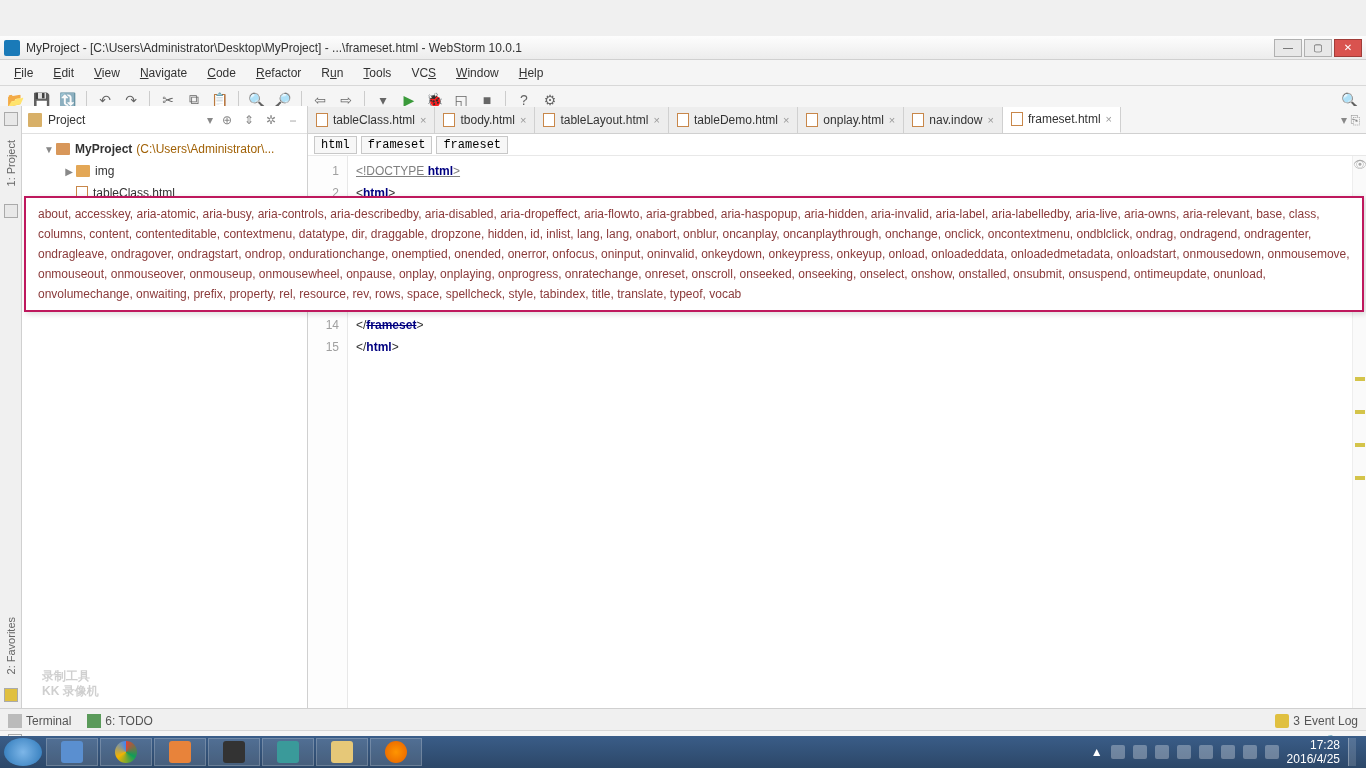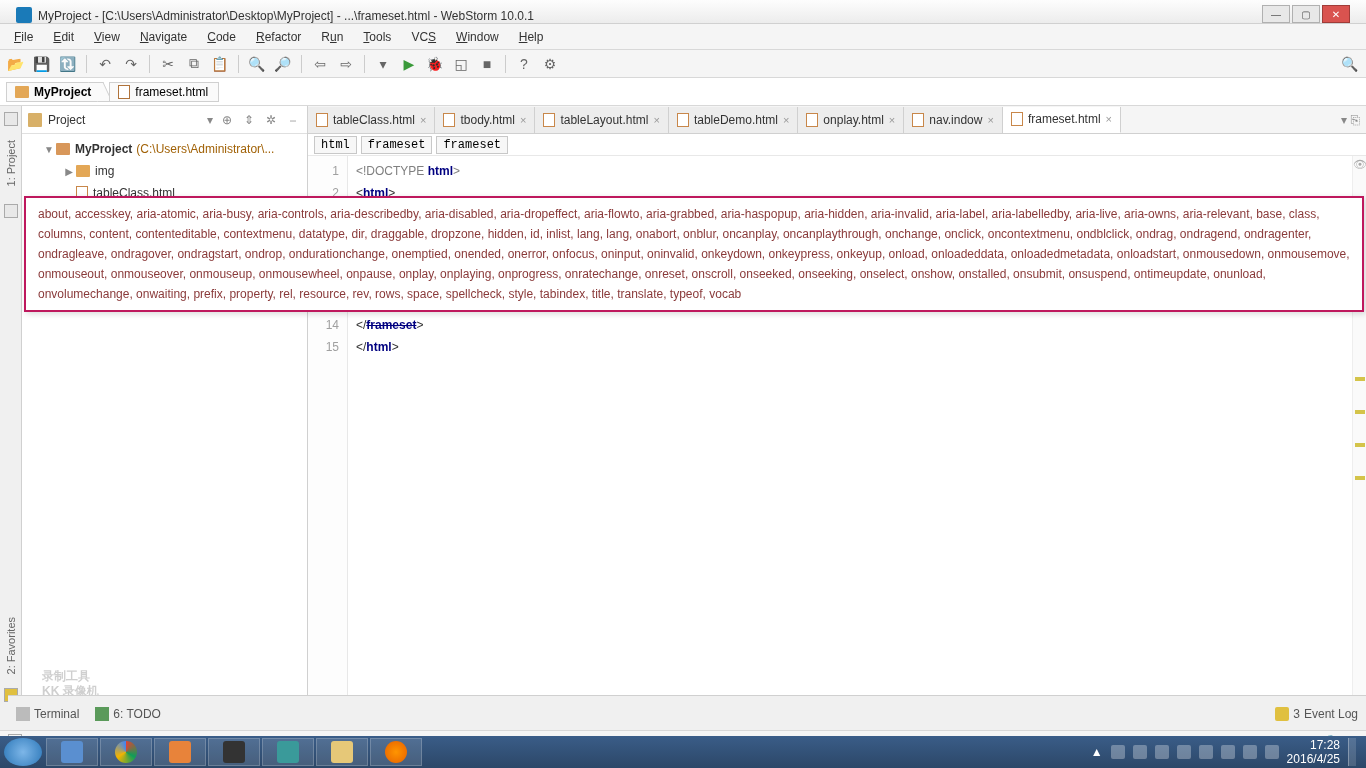--- a/index.html
+++ b/index.html
@@ -1,19 +1,19 @@
 <!DOCTYPE html>
 <html><head>
 <meta charset="utf-8">
 <style>
 * { margin: 0; padding: 0; box-sizing: border-box; font-family: "Segoe UI", Tahoma, sans-serif; font-size: 12px; }
 body { background: #f0f0f0; overflow: hidden; }
 
 
-.titlebar { height: 24px; background: linear-gradient(#fdfdfd,#ececec); display:flex; align-items:flex-end; padding:0 16px; border-bottom:1px solid #d0d0d0;}
+.titlebar { height: 24px; background: linear-gradient(#fdfdfd,#ececec); display:flex; align-items:center; padding:0 4px; border-bottom:1px solid #d0d0d0;margin-top:36px;}
 .titlebar .logo { width:16px; height:16px; background:#1a7ab8; border-radius:2px; margin-right:6px;}
 .titlebar .title { flex:1; color:#333;}
 .titlebar .winbtns { display:flex; gap:2px;}
 .titlebar .winbtn { width:28px; height:18px; background:#e8e8e8; border:1px solid #b0b0b0; display:flex; align-items:center; justify-content:center; font-size:10px; color:#555;}
 .titlebar .winbtn.close { background:#d9534f; color:#fff; border-color:#a03c38;}
 
 
 .menubar { height:26px; background:#f5f5f5; display:flex; align-items:center; padding:0 6px; gap:4px; border-bottom:1px solid #d8d8d8;}
 .menubar .menuitem { padding:3px 8px; color:#333; cursor:default;}
 .menubar .menuitem u { text-decoration:underline;}
@@ -70,32 +70,32 @@
 
 .crumb-path { height:22px; display:flex; align-items:center; padding:2px 6px; gap:4px; border-bottom:1px solid #e8e8e8;}
 .crumb-path .cp { padding:1px 6px; border:1px solid #c8c8c8; background:#f7f7f7; font-family:"Courier New",monospace; font-size:12px;}
 
 .code-wrap { flex:1; display:flex; position:relative; font-family:"Courier New",monospace; font-size:13px;}
 .gutter { width:40px; background:#fdfdfd; border-right:1px solid #e8e8e8; text-align:right; padding:4px 8px 4px 0; color:#a0a0a0; line-height:22px;}
 .code { flex:1; padding:4px 8px; line-height:22px; white-space:pre; color:#333; position:relative;}
 .code .tag { color:#000080; font-weight:bold;}
 .code .attr { color:#808000;}
 .code .str { color:#008000; font-weight:bold;}
-.code .doctype { color:#808080;}
+.code .doctype { color:#808080;text-decoration:underline;}
 .code .strike { text-decoration:line-through;}
 .code .caret { display:inline-block; width:1px; height:15px; background:#333; vertical-align:middle; margin-left:-1px;}
 .code .hl-line { background:#fcfce8; display:block;}
 .right-gutter { width:14px; background:#fafafa; border-left:1px solid #eee; position:relative;}
 .right-gutter .mark { position:absolute; right:1px; width:10px; height:4px; }
 .right-gutter .mark.y { background:#d4c44a;}
 .right-gutter .eye { position:absolute; top:2px; right:1px; width:12px; height:12px; color:#aaa; font-size:11px;}
 .autocomplete-wrap { position:absolute; top:196px; left:24px; right:2px; background:#fff; border:2px solid #be185d; padding:6px 12px; color:#8a3a3a; line-height:19px; font-size:13px; z-index:50; box-shadow:2px 2px 6px rgba(0,0,0,.15);}
 
 
-.bottom-tabs { position:absolute; bottom:36px; left:8px; right:0; height:24px; background:#f0f0f0; border-top:1px solid #d0d0d0; display:flex; align-items:center; padding:18px 8px; gap:16px;}
+.bottom-tabs { position:absolute; bottom:36px; left:0; right:0; height:24px; background:#f0f0f0; border-top:1px solid #d0d0d0; display:flex; align-items:center; padding:5px 8px; gap:16px;}
 .bottom-tabs .btab { display:flex; align-items:center; gap:4px; color:#555;}
 .bottom-tabs .btab .bic { width:14px; height:14px; background:#bbb;}
 .bottom-tabs .spacer { flex:1;}
 .bottom-tabs .eventlog { color:#555; display:flex; align-items:center; gap:4px;}
 .bottom-tabs .eventlog .warn { width:14px; height:14px; background:#e0c040; border-radius:2px;}
 
 
 .statusbar { position:absolute; bottom:18px; left:0; right:0; height:20px; background:#f5f5f5; border-top:1px solid #d8d8d8; display:flex; align-items:center; padding:0 8px; gap:10px; color:#555;}
 .statusbar .sq { width:14px; height:14px; border:1px solid #aaa;}
 .statusbar .msg { flex:1; white-space:nowrap; overflow:hidden;}

